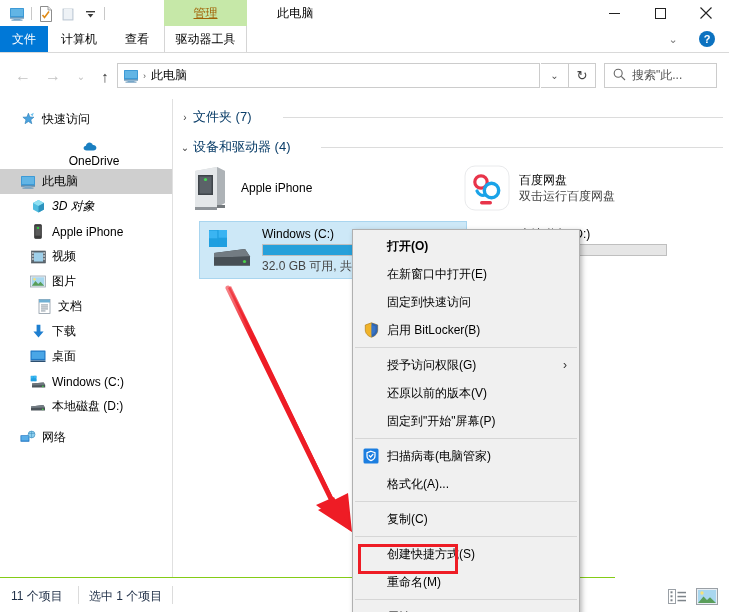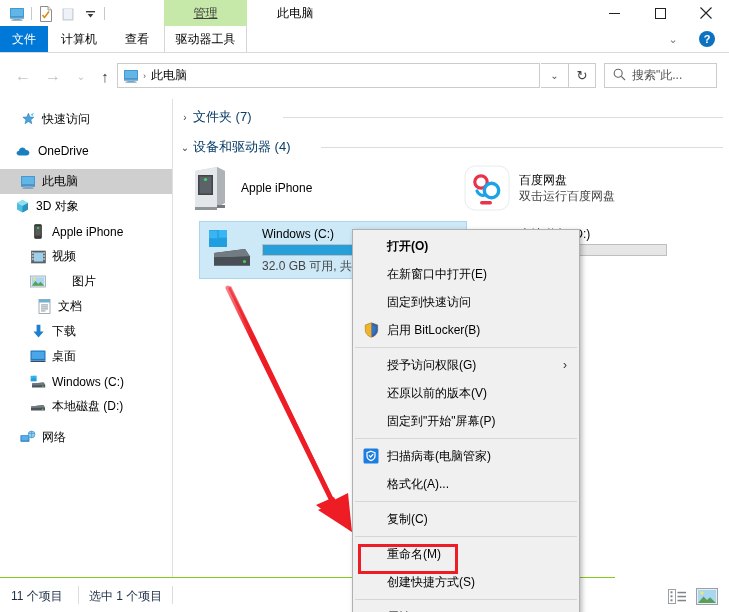--- a/index.html
+++ b/index.html
@@ -46,21 +46,21 @@
     left: 277px; top: 5px;
     font-size: 12px;
     color: #000;
     letter-spacing: .2px;
   }
   .ribbon-ctx {
     position: absolute;
     left: 164px; top: 0px;
     width: 83px; height: 26px;
     background: #c6e8a8;
-    color: #404040;
+    color: #a16207;
     font-size: 12px;
     display: flex; align-items: center; justify-content: center; text-decoration: underline;
   }
   .winbtns {
     position: absolute;
     right: 0; top: 0;
     display: flex;
   }
   .winbtn {
     width: 46px; height: 26px;
@@ -481,21 +481,21 @@
       <svg width="15" height="15" viewBox="0 0 15 15">
         <path d="M7.4 1.2 L8.9 5 L12.9 5.2 L9.8 7.8 L10.8 11.7 L7.4 9.5 L4 11.7 L5 7.8 L1.9 5.2 L5.9 5 Z" fill="#4aa3df" stroke="#2b7cb5" stroke-width="0.6"></path>
         <path d="M9.5 2.4 L12.8 0.8 L11.6 4.2" fill="#6fc1ee"></path>
       </svg>
     </span>
     <span>快速访问</span>
   </div>
 
   <div style="height:6px"></div>
 
-  <div class="nav-item" style="padding-left:16px;">
+  <div class="nav-item" style="padding-left:16px;flex-direction:column;">
     <span class="nav-ico">
       <svg width="16" height="12" viewBox="0 0 16 12">
         <path d="M3.6 10.5 C1.6 10.5 0.6 9.3 0.6 8 C0.6 6.7 1.7 5.7 3 5.7 C3.2 3.9 4.7 2.6 6.5 2.6 C8 2.6 9.3 3.5 9.8 4.9 C11.6 4.7 13.4 5.9 13.4 7.7 C13.4 9.2 12.2 10.5 10.4 10.5 Z" fill="#1a7fc1"></path>
       </svg>
     </span>
     <span>OneDrive</span>
   </div>
 
   <div style="height:6px"></div>
 
@@ -505,21 +505,21 @@
         <rect x="1" y="1" width="14" height="9.5" rx="0.5" fill="#3d9ad6"></rect>
         <rect x="2" y="2" width="12" height="7" fill="#62b5e5"></rect>
         <rect x="1" y="10.5" width="14" height="1" fill="#2a6b99"></rect>
         <rect x="4.5" y="11.5" width="7" height="1.6" fill="#8ab8d8"></rect>
         <rect x="2.5" y="12.6" width="11" height="1" fill="#5b8fb5"></rect>
       </svg>
     </span>
     <span>此电脑</span>
   </div>
 
-  <div class="nav-item" style="padding-left:14px;">
+  <div class="nav-item" style="padding-left:30px;font-style:italic;">
     <span class="nav-ico">
       <svg width="15" height="15" viewBox="0 0 15 15">
         <path d="M7.5 1 L13 4 L13 10.5 L7.5 13.5 L2 10.5 L2 4 Z" fill="#4fbde0"></path>
         <path d="M7.5 1 L13 4 L7.5 7 L2 4 Z" fill="#8fe0f2"></path>
         <path d="M7.5 7 L13 4 L13 10.5 L7.5 13.5 Z" fill="#2d92bd"></path>
       </svg>
     </span>
     <span>3D 对象</span>
   </div>
 
@@ -543,21 +543,21 @@
         <rect x="1.2" y="5.2" width="1.4" height="1.6" fill="#dde3e7"></rect>
         <rect x="1.2" y="8.2" width="1.4" height="1.6" fill="#dde3e7"></rect>
         <rect x="12.4" y="2.2" width="1.4" height="1.6" fill="#dde3e7"></rect>
         <rect x="12.4" y="5.2" width="1.4" height="1.6" fill="#dde3e7"></rect>
         <rect x="12.4" y="8.2" width="1.4" height="1.6" fill="#dde3e7"></rect>
       </svg>
     </span>
     <span>视频</span>
   </div>
 
-  <div class="nav-item" style="padding-left:30px;gap:20px;">
+  <div class="nav-item" style="padding-left:30px;">
     <span class="nav-ico">
       <svg width="16" height="13" viewBox="0 0 16 13">
         <rect x="0.5" y="1" width="15" height="11" fill="#e9eef2" stroke="#9aa6b1" stroke-width="0.8"></rect>
         <rect x="1.8" y="2.3" width="12.4" height="8.4" fill="#a8d8ef"></rect>
         <path d="M1.8 10.7 L5.5 6 L8.2 9 L10.5 6.8 L14.2 10.7 Z" fill="#5a9e5a"></path>
         <circle cx="4.5" cy="4.3" r="1.2" fill="#f5e07a"></circle>
       </svg>
     </span>
     <span>图片</span>
   </div>
@@ -800,26 +800,26 @@
 
   <div class="ctxitem">
     <span class="ctx-ico"></span>
     <span class="ctx-label">复制(C)</span>
   </div>
 
   <div class="ctx-sep"></div>
 
   <div class="ctxitem">
     <span class="ctx-ico"></span>
+    <span class="ctx-label">创建快捷方式(S)</span>
+  </div>
+
+  <div class="ctxitem">
+    <span class="ctx-ico"></span>
     <span class="ctx-label">重命名(M)</span>
-  </div>
-
-  <div class="ctxitem">
-    <span class="ctx-ico"></span>
-    <span class="ctx-label">创建快捷方式(S)</span>
   </div>
 
   <div class="ctx-sep"></div>
 
   <div class="ctxitem">
     <span class="ctx-ico"></span>
     <span class="ctx-label">属性(R)</span>
   </div>
 
 </div>

